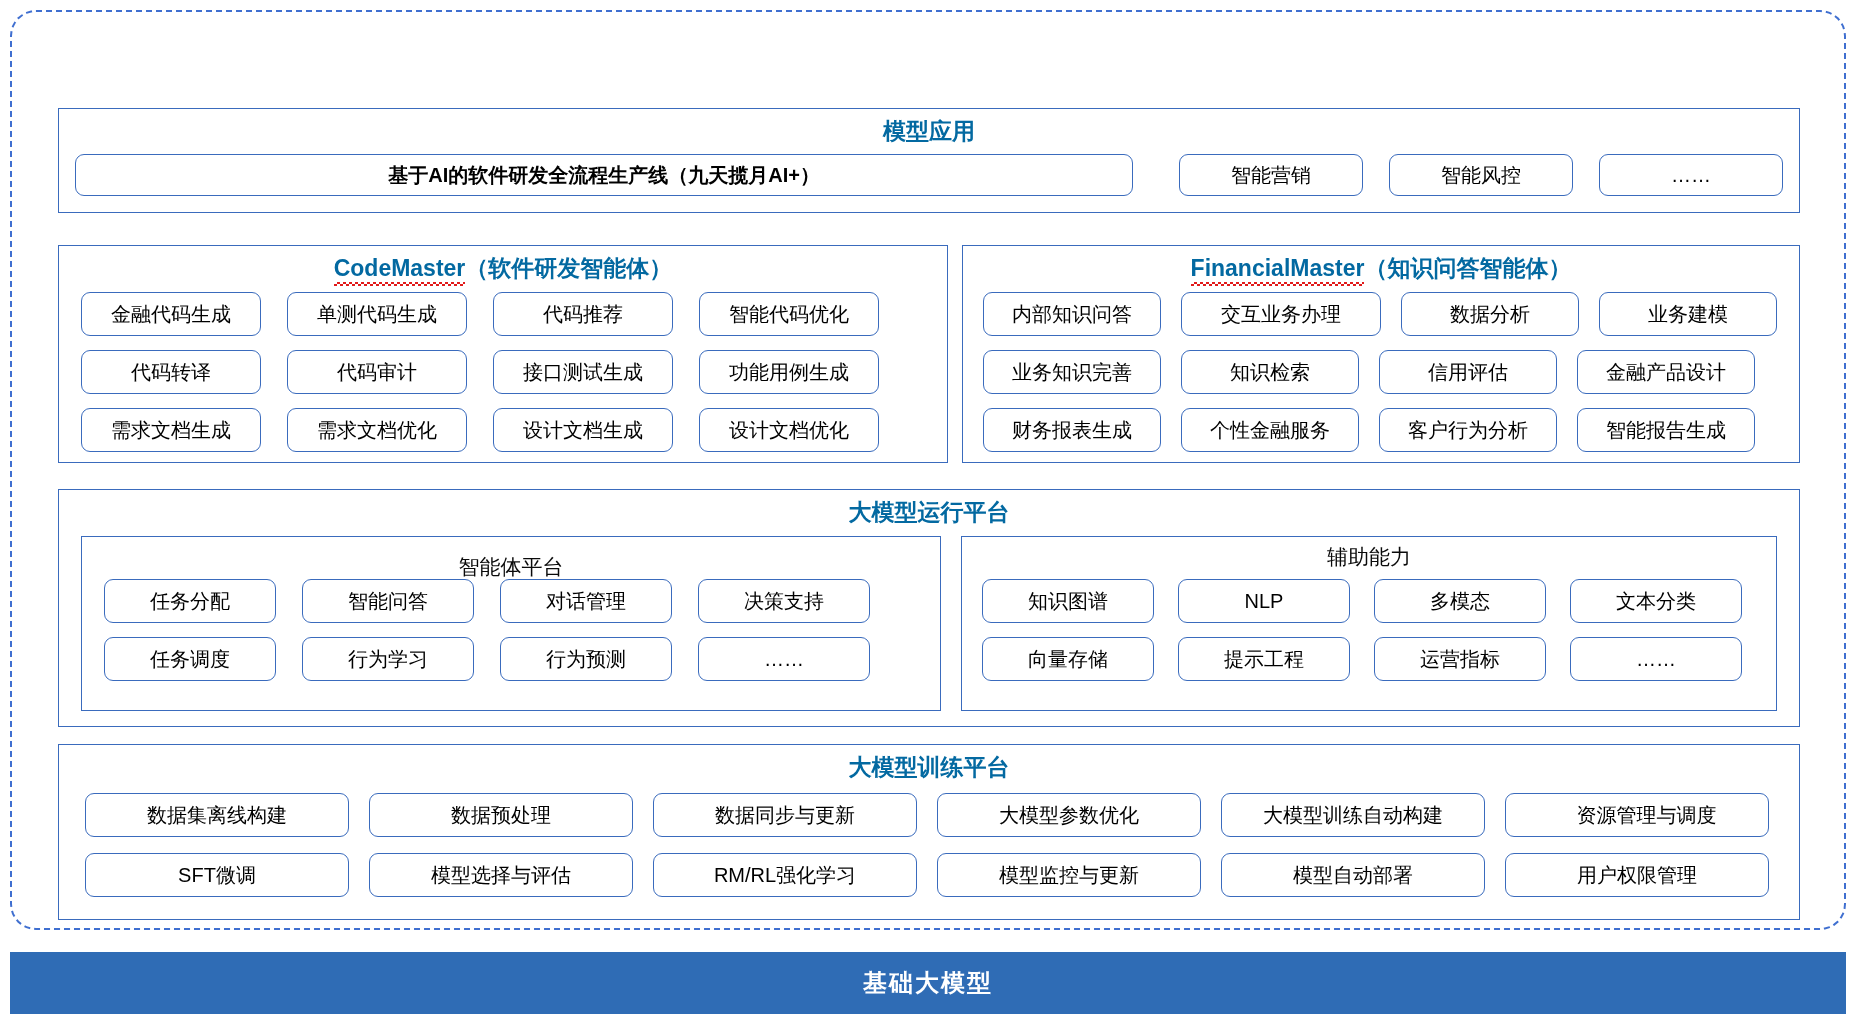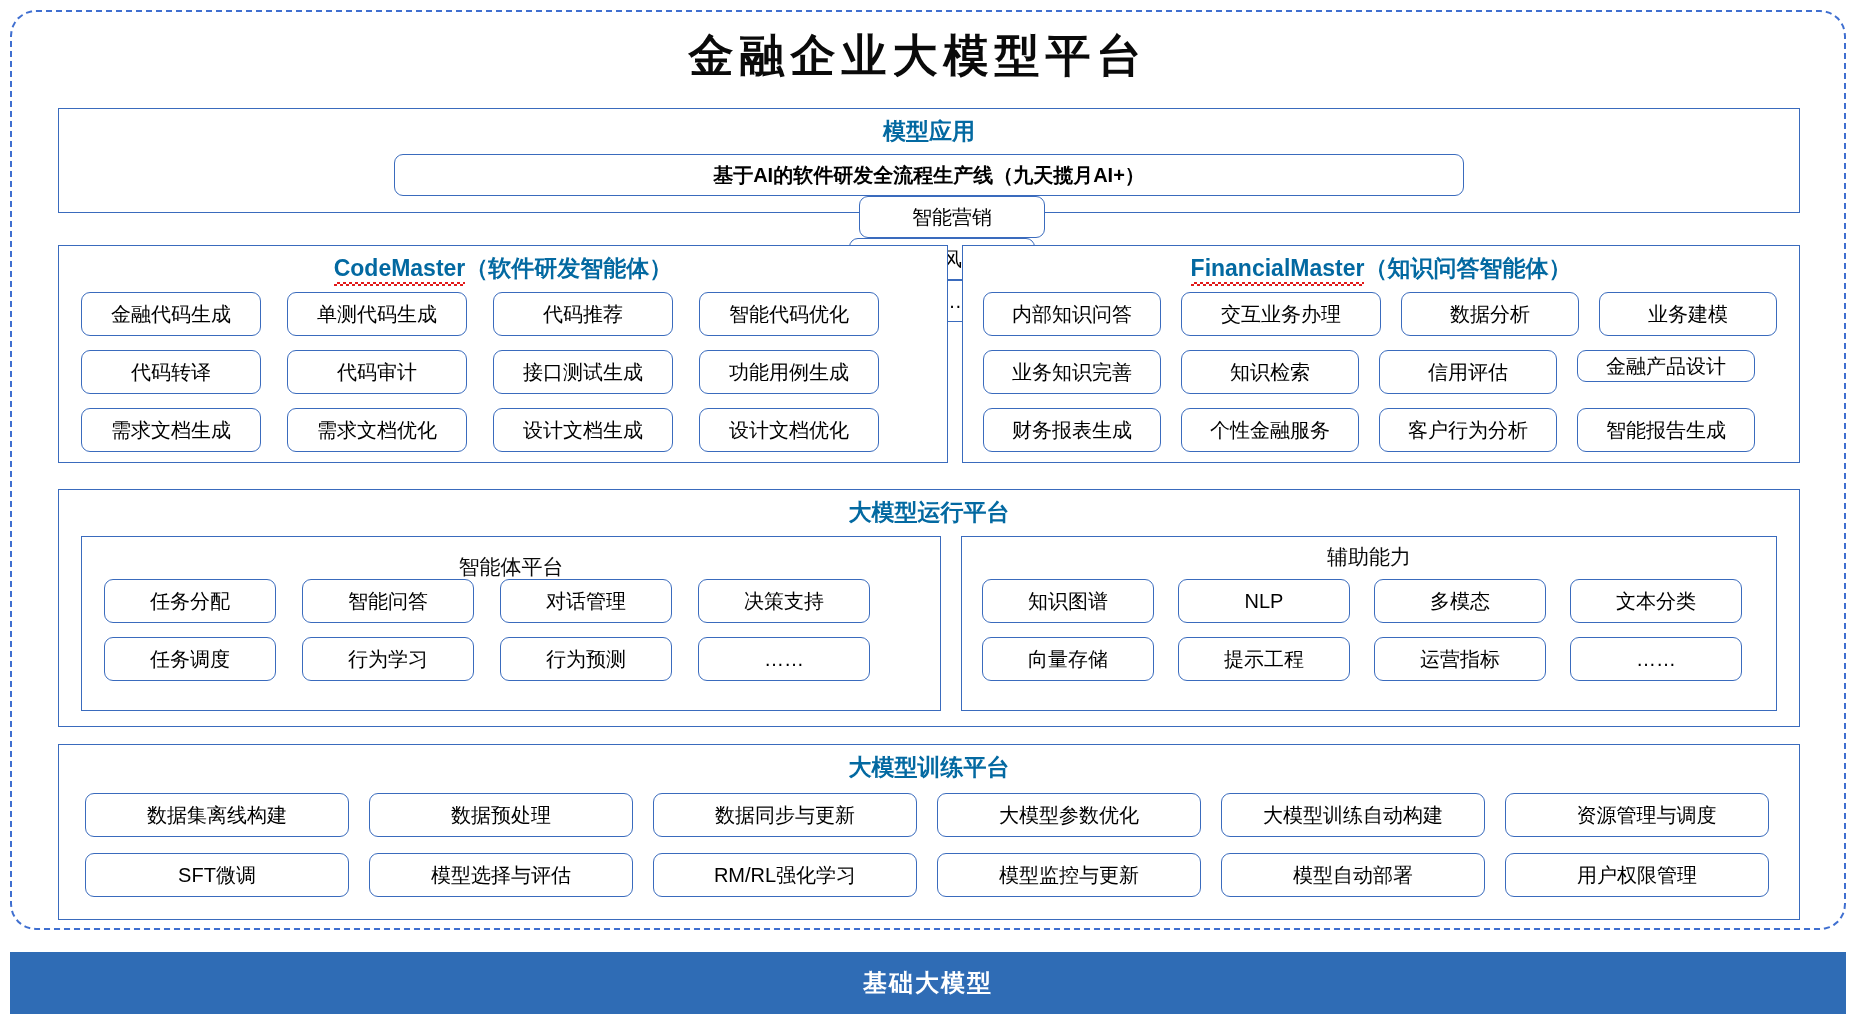--- a/index.html
+++ b/index.html
@@ -143,25 +143,24 @@
     white-space: nowrap;
   }
 </style>
 </head>
 <body>
 
 <div id="root">
 
   <div class="outer-frame"></div>
 
-  <div class="main-title">金融企业大模型平台</div>
 
   <div class="panel" style="left:58px; top:108px; width:1742px; height:105px;">
     <div class="panel-title big" style="margin-top:8px;">模型应用</div>
-    <div style="position:absolute; left:16px; top:45px; right:16px; display:flex; align-items:center;flex-direction:column;">
+    <div style="position:absolute; left:16px; top:45px; right:16px; display:flex; align-items:center;">
       <div class="chip strong" style="width:1070px; height:42px; font-size:20px;">基于AI的软件研发全流程生产线（九天揽月AI+）</div>
       <div class="chip" style="width:186px; height:42px; margin-left:46px;">智能营销</div>
       <div class="chip" style="width:186px; height:42px; margin-left:26px;">智能风控</div>
       <div class="chip" style="width:186px; height:42px; margin-left:26px;">……</div>
     </div>
   </div>
 
   <div class="panel" style="left:58px; top:245px; width:890px; height:218px;">
     <div class="panel-title big" style="margin-top:8px;">
       <span class="squiggle">CodeMaster</span><span>（软件研发智能体）</span>
@@ -198,21 +197,21 @@
       <div class="chip" style="width:178px; height:44px;">内部知识问答</div>
       <div class="chip" style="width:200px; height:44px; margin-left:20px;">交互业务办理</div>
       <div class="chip" style="width:178px; height:44px; margin-left:20px;">数据分析</div>
       <div class="chip" style="width:178px; height:44px; margin-left:20px;">业务建模</div>
     </div>
 
     <div style="position:absolute; left:20px; top:104px; display:flex;">
       <div class="chip" style="width:178px; height:44px;">业务知识完善</div>
       <div class="chip" style="width:178px; height:44px; margin-left:20px;">知识检索</div>
       <div class="chip" style="width:178px; height:44px; margin-left:20px;">信用评估</div>
-      <div class="chip" style="width:178px; height:32px; margin-left:20px;">金融产品设计</div>
+      <div class="chip" style="width:178px; height:44px; margin-left:20px;">金融产品设计</div>
     </div>
 
     <div style="position:absolute; left:20px; top:162px; display:flex;">
       <div class="chip" style="width:178px; height:44px;">财务报表生成</div>
       <div class="chip" style="width:178px; height:44px; margin-left:20px;">个性金融服务</div>
       <div class="chip" style="width:178px; height:44px; margin-left:20px;">客户行为分析</div>
       <div class="chip" style="width:178px; height:44px; margin-left:20px;">智能报告生成</div>
     </div>
   </div>
 

